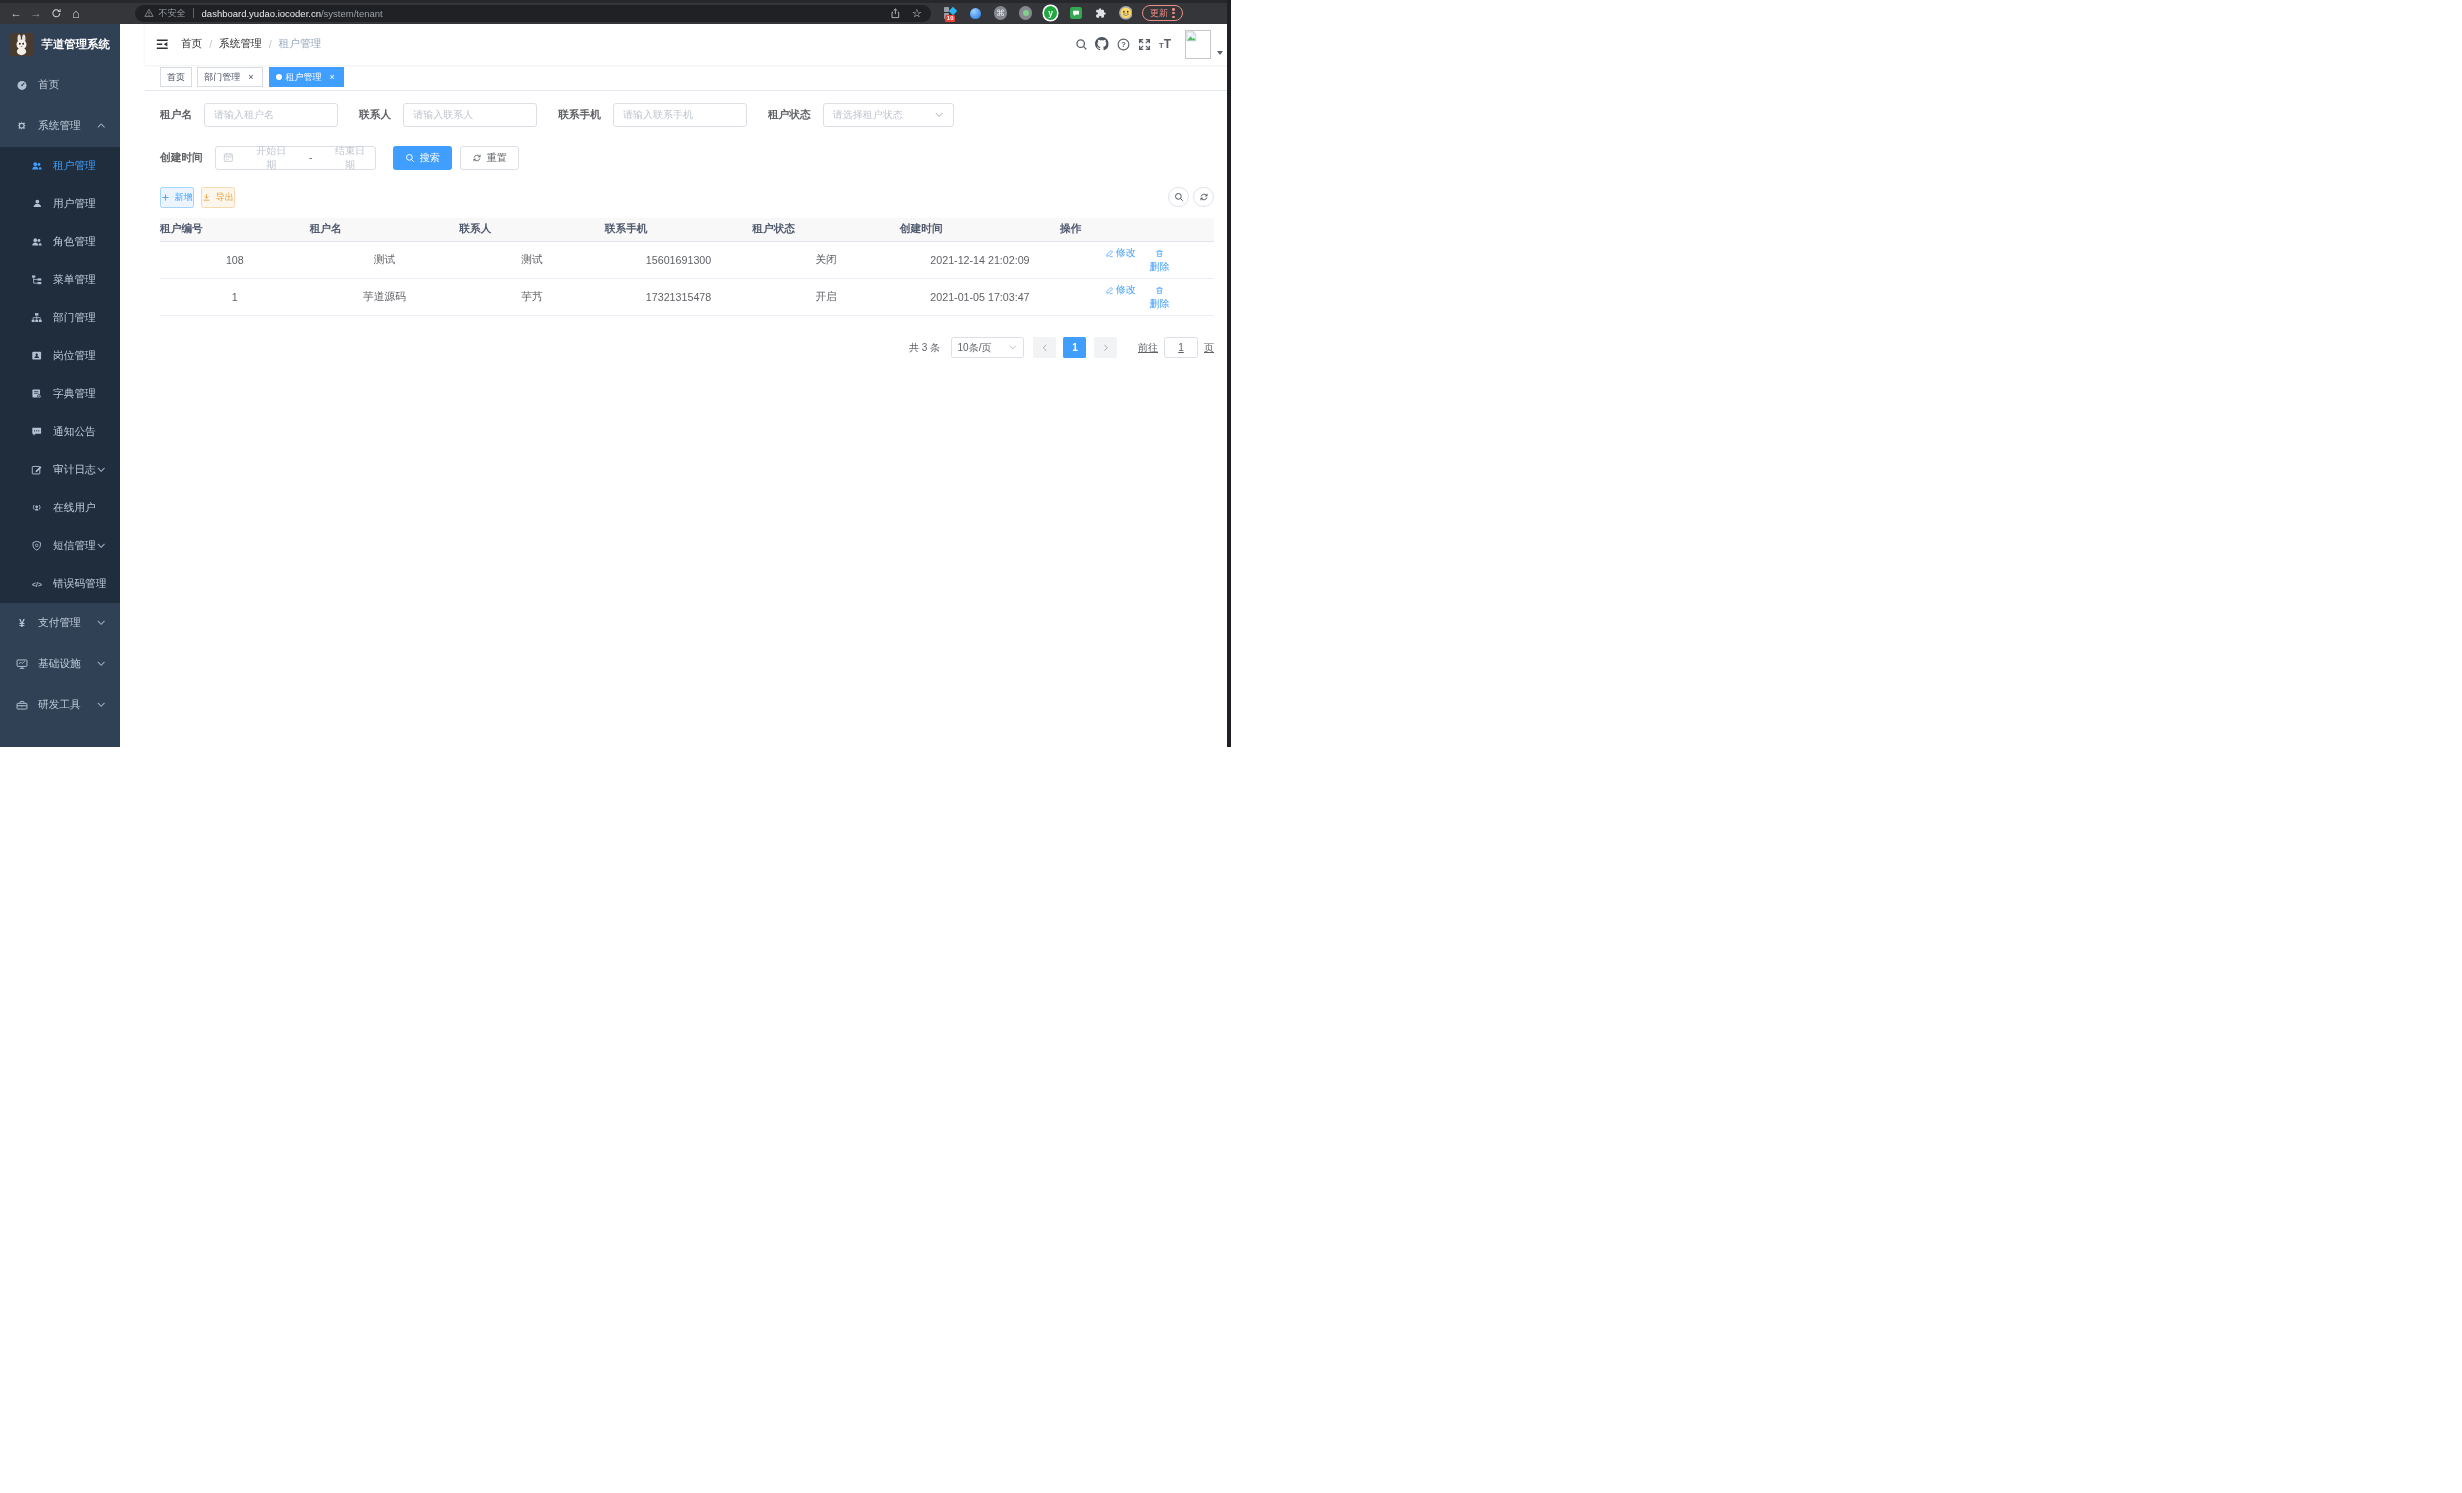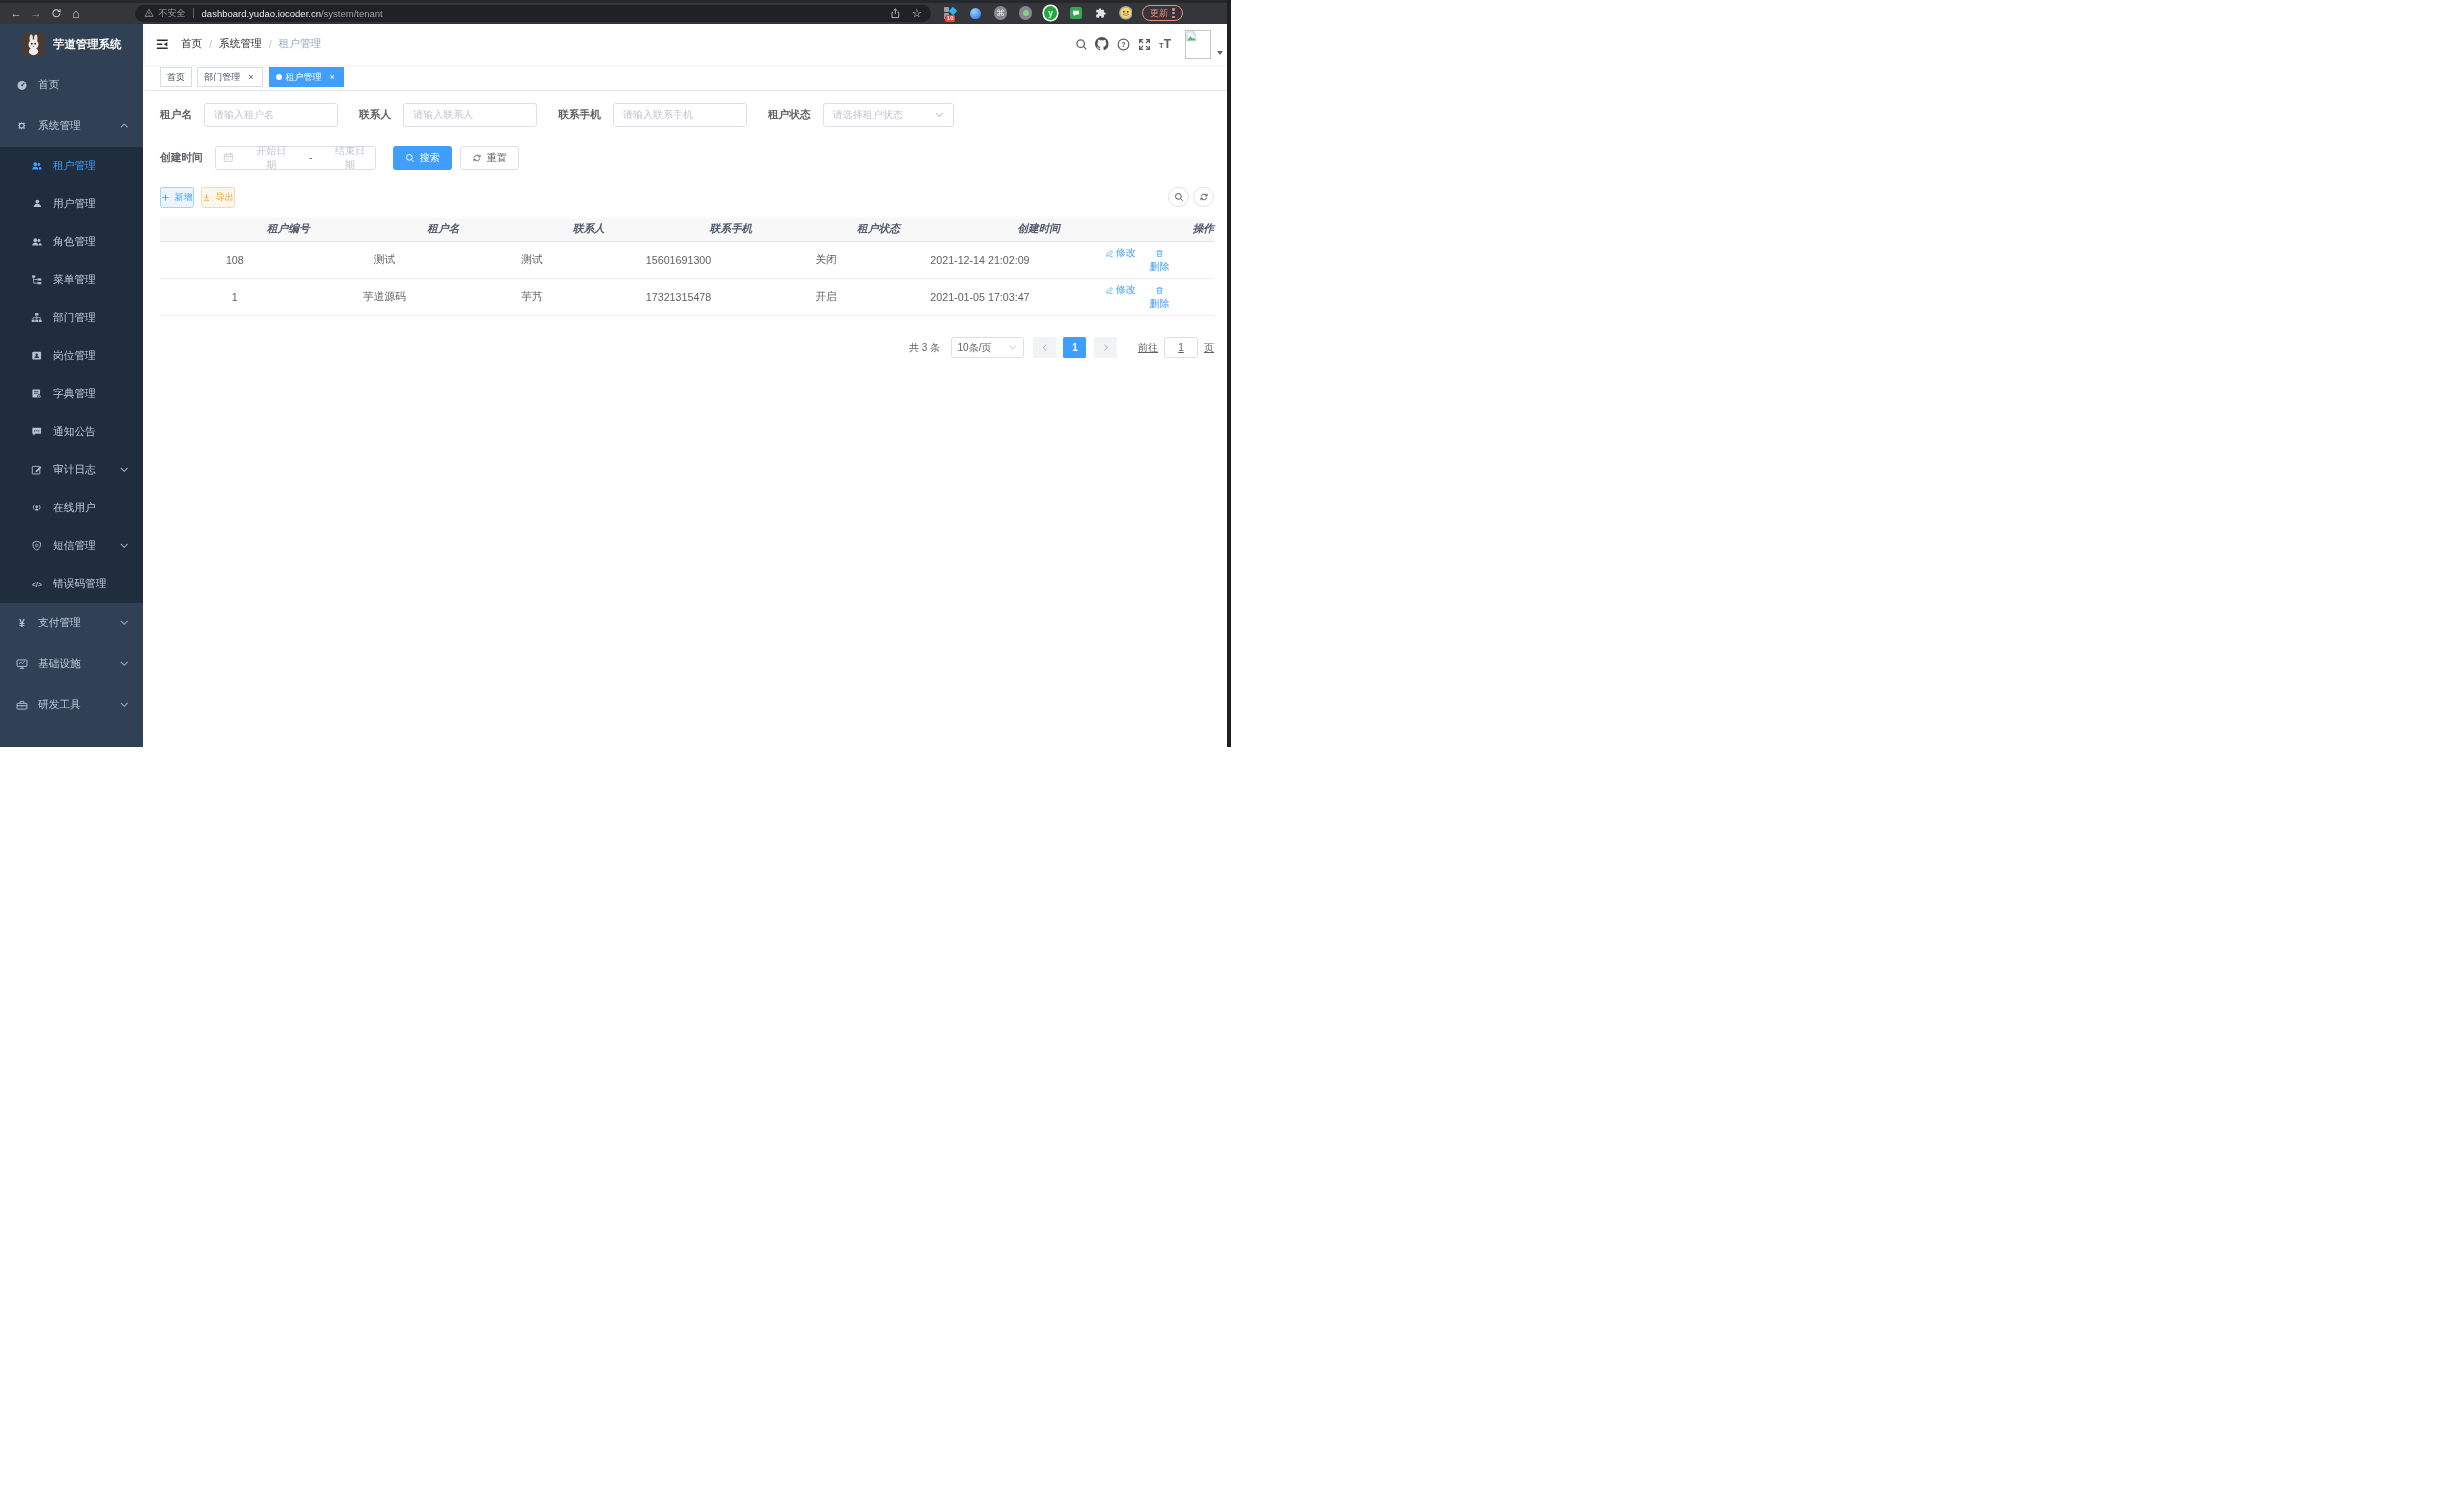--- a/index.html
+++ b/index.html
@@ -37,21 +37,21 @@
   .ext-cmd { color:#eef0f2; font-size:8.4px; }
   .ext-green-dot { width:6px; height:6px; border-radius:50%; background:#7fd089; }
   .ext-y { width:13.7px; height:13.7px; border-radius:50%; background:#21a83e; box-shadow:0 0 0 1.5px #fff;
            color:#fff; font-size:8.4px; font-weight:bold; display:flex; align-items:center; justify-content:center; }
   .update-pill { margin-left:9px; height:16px; border:0.8px solid #ec8e86; border-radius:8.4px;
                  display:flex; align-items:center; padding:0 6.9px; gap:4.6px; color:#f28b82; font-size:9px; }
   .kebab { display:flex; flex-direction:column; gap:1.5px; }
   .kebab i { width:2.3px; height:2.3px; border-radius:50%; background:#f28b82; }
 
   
-  .sidebar { position:absolute; top:23.6px; left:0; width:143px; height:723px; background:#304156; }
+  .sidebar { position:absolute; top:23.6px; left:0; width:120px; height:723px; background:#304156; }
   .logo-row { height:41px; display:flex; align-items:center; justify-content:center; gap:8.4px; }
   .logo-title { color:#fff; font-size:11.4px; font-weight:700; }
   .menu-item { height:41px; display:flex; align-items:center; padding-left:16px; gap:10px;
                color:#bfcbd9; font-size:10.7px; position:relative; cursor:pointer; }
   .mi-icon { width:12px; height:12px; color:#b3c0d1; display:flex; align-items:center; justify-content:center; }
   .arrow { position:absolute; right:14.5px; color:#9eacbc; }
   .arrow.up svg { transform:rotate(180deg); }
   .submenu { background:#1f2d3d; }
   .submenu .menu-item { height:38px; padding-left:31px; }
   .menu-item.active, .menu-item.active .mi-icon { color:#409eff; }
@@ -110,21 +110,21 @@
   .toolbar-row { margin-top:17px; display:flex; align-items:center; }
   .btn-sm { height:21px; font-size:9px; padding:0 0; border-radius:2.3px; }
   .btn-add { background:#ecf5ff; border-color:#a3d3ff; color:#409eff; }
   .btn-export { background:#fdf6ec; border-color:#f5dab1; color:#e6a23c; margin-left:7.6px; }
   .circle-btns { margin-left:auto; display:flex; gap:4.6px; }
   .cbtn { width:20.6px; height:20.6px; border-radius:50%; border:0.8px solid #dfe3e9; background:#fff;
           display:flex; align-items:center; justify-content:center; color:#4d5156; cursor:pointer; }
 
   table { width:100%; border-collapse:collapse; margin-top:10px; table-layout:fixed; }
   th { height:24px; background:#f8f8f9; font-size:10.7px; font-weight:700; color:#515a6e;
-       border-bottom:0.8px solid #dfe4ed; text-align:right;font-style:italic; }
+       border-bottom:0.8px solid #dfe4ed; text-align:left; }
   td { height:37px; font-size:10.7px; color:#606266; border-bottom:0.8px solid #ebeef5; text-align:center; }
   .op-link { color:#409eff; font-size:10px; display:inline-flex; align-items:center; gap:2.3px; cursor:pointer; }
   .op-link + .op-link { margin-left:10.7px;flex-direction:column; }
 
   .pagination { display:flex; align-items:center; justify-content:flex-end; margin-top:21px;
                 font-size:10px; color:#606266; }
   .pg-total { margin-right:10.7px; }
   .pg-size { width:73px; height:21px; border:0.8px solid #dcdfe6; border-radius:2.3px; display:flex;
              align-items:center; justify-content:center; gap:18px; cursor:pointer; }
   .pg-size .chev { color:#c0c4cc; }

